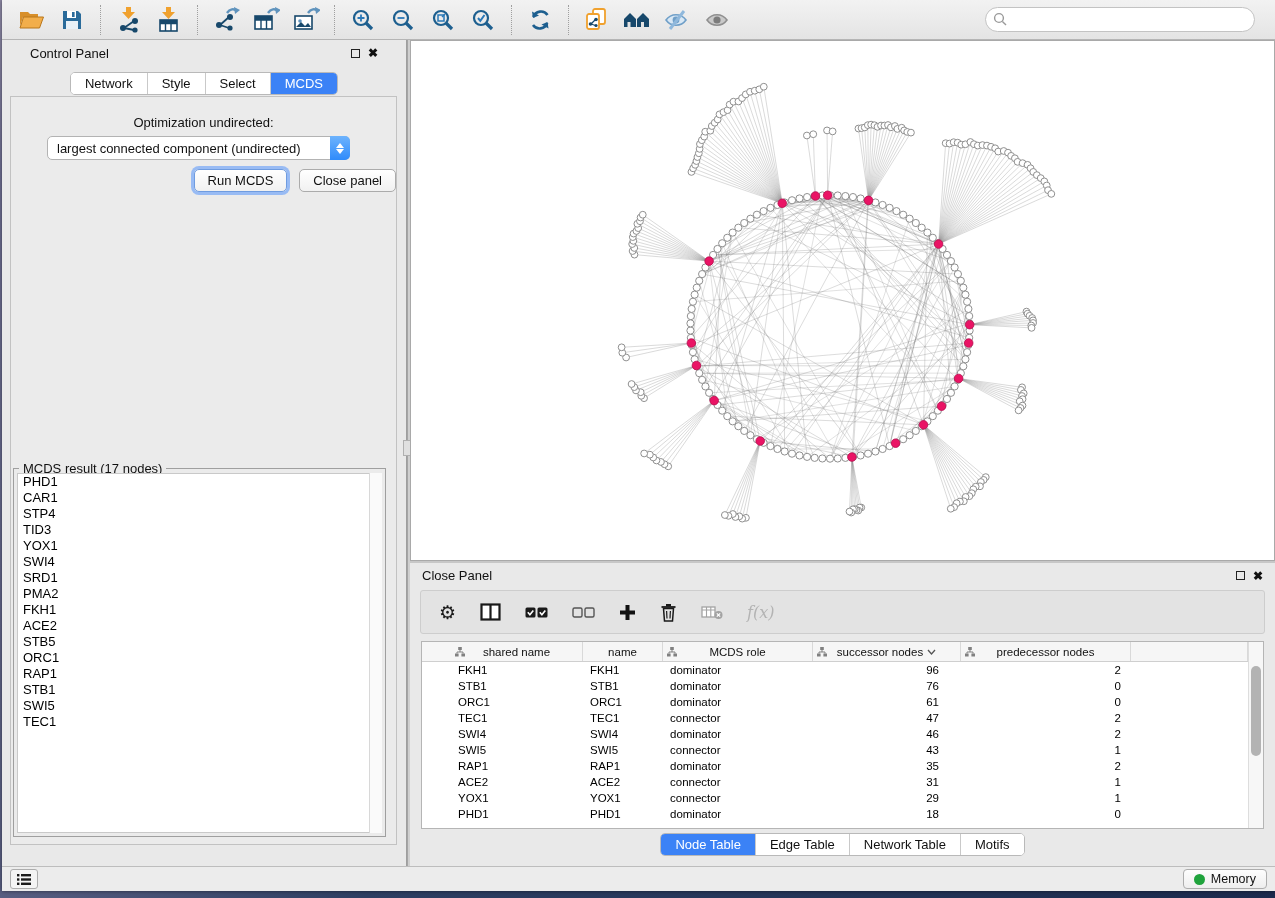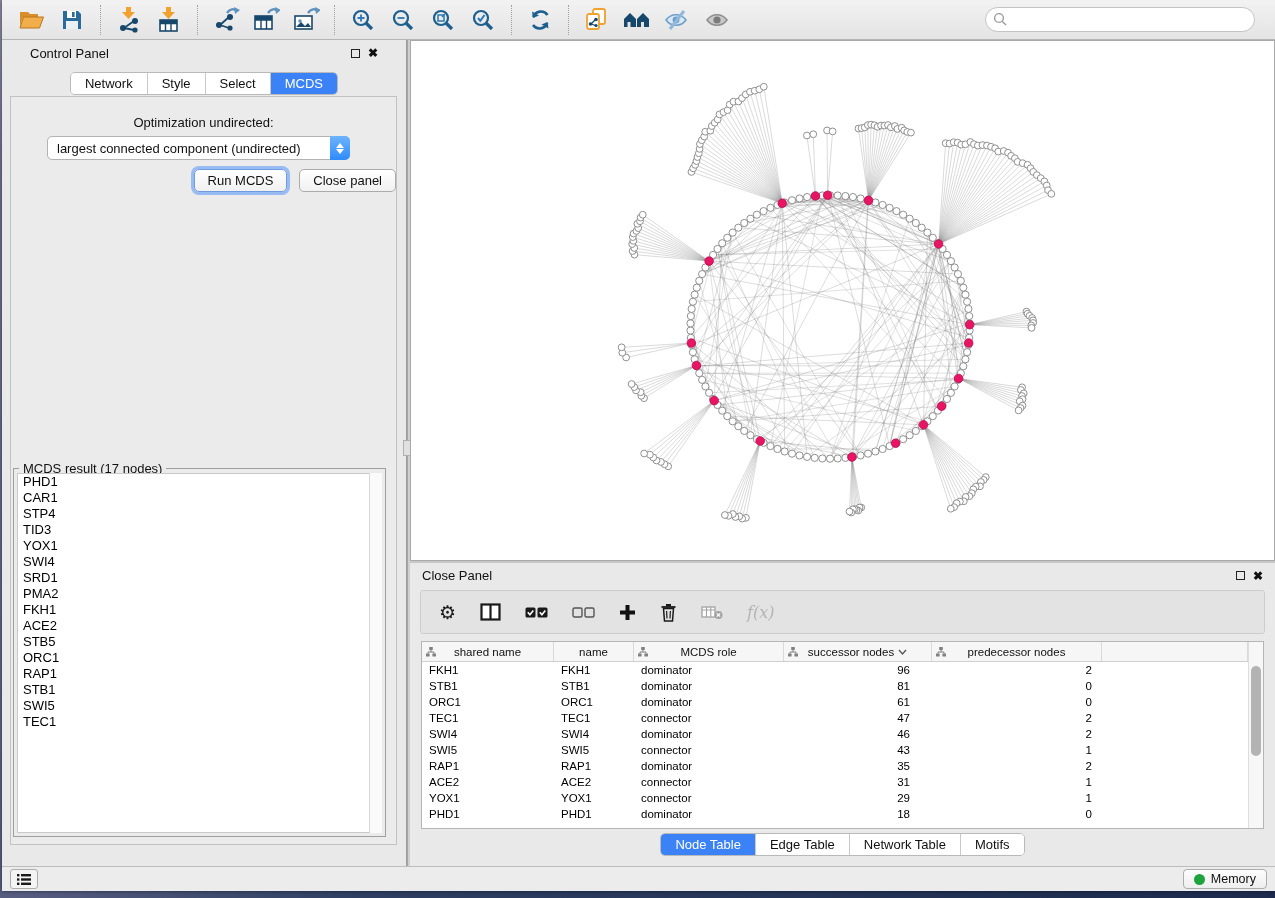--- a/index.html
+++ b/index.html
@@ -66,21 +66,21 @@
   .tp-toolbar .ticon { display:flex; align-items:center; justify-content:center; }
   .fx-label { font-family:"DejaVu Serif", serif; font-style:italic; font-size:16px; color:#b3b3b3; }
   .gear-glyph { font-size:19px; color:#1a1a1a; line-height:1; }
   .tbl-wrap { position:absolute; left:11px; right:11px; top:78px; height:188px; background:#fff; border:1px solid #b5b5b5; display:flex; }
   .tbl { flex:1; overflow:hidden; }
   .thead { display:flex; height:20px; background:#f6f6f6; border-bottom:1px solid #cfcfcf; }
   .th { display:flex; align-items:center; justify-content:center; gap:4px; font-size:11.5px; color:#111; border-right:1px solid #d9d9d9; position:relative; }
   .th .colicon { position:absolute; left:4px; top:5px; }
   .trow { display:flex; height:16px; }
   .td { font-size:11.5px; color:#000; line-height:16px; white-space:nowrap; overflow:hidden; }
-  .c0{width:132px;} .c1{width:80px;} .c2{width:150px;} .c3{width:148px;} .c4{width:170px;} .cf{flex:1;}
+  .c0{width:132px;margin-left:29px;} .c1{width:80px;} .c2{width:150px;} .c3{width:148px;} .c4{width:170px;} .cf{flex:1;}
   .td.c0,.td.c1,.td.c2 { padding-left:7px; }
   .td.c3 { text-align:right; padding-right:22px; }
   .td.c4 { text-align:right; padding-right:10px; }
   .tbl-scroll { width:15px; background:#f7f7f7; border-left:1px solid #ddd; position:relative; }
   .tbl-thumb { position:absolute; left:2px; right:2px; top:24px; height:90px; background:#b3b3b3; border-radius:6px; }
   .tp-tabs { position:absolute; left:0; right:0; top:270px; display:flex; justify-content:center;border-radius:8px; }
 
   
   .status-bar { position:absolute; left:0; right:0; bottom:0; height:25px; background:#ececec; border-top:1px solid #bdbdbd; display:flex; align-items:center; padding:0 8px; }
   .list-btn { width:28px; height:20px; border:1px solid #adadad; border-radius:3px; background:#f4f4f4; display:flex; align-items:center; justify-content:center; }
@@ -1043,21 +1043,21 @@
               <div class="td c1">FKH1</div>
               <div class="td c2">dominator</div>
               <div class="td c3">96</div>
               <div class="td c4">2</div>
               <div class="td cf"></div>
             </div>
             <div class="trow">
               <div class="td c0">STB1</div>
               <div class="td c1">STB1</div>
               <div class="td c2">dominator</div>
-              <div class="td c3">81</div>
+              <div class="td c3">76</div>
               <div class="td c4">0</div>
               <div class="td cf"></div>
             </div>
             <div class="trow">
               <div class="td c0">ORC1</div>
               <div class="td c1">ORC1</div>
               <div class="td c2">dominator</div>
               <div class="td c3">61</div>
               <div class="td c4">0</div>
               <div class="td cf"></div>

